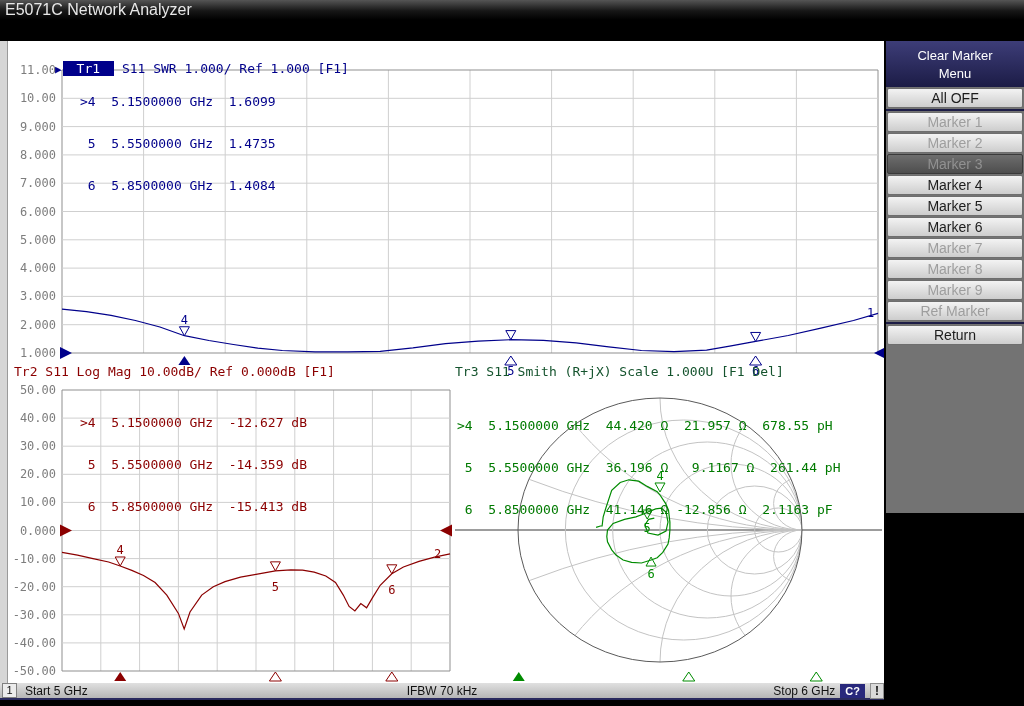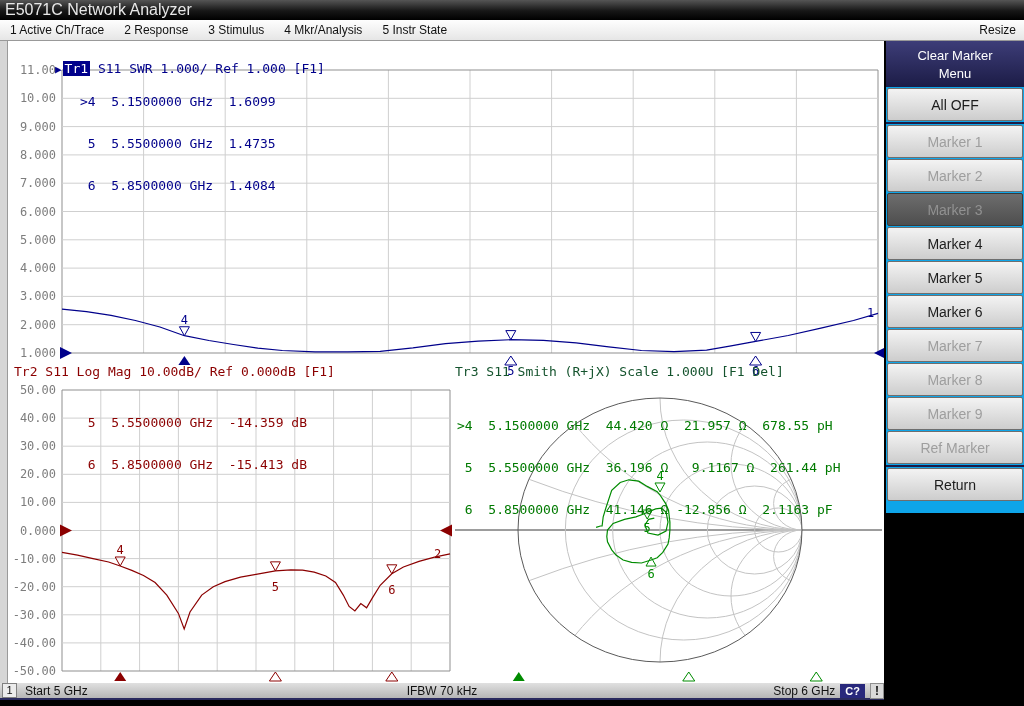--- a/index.html
+++ b/index.html
@@ -10,58 +10,50 @@
   .mitem{padding:0 10px;cursor:default;}
   .mresize{margin-left:auto;padding-right:8px;}
   .screen{position:absolute;left:0;top:41px;width:884px;height:642px;background:#fff;}
   .edge{position:absolute;left:0;top:0;width:8px;height:642px;background:#d6d6d6;border-right:1px solid #9a9a9a;box-sizing:border-box;}
   #plot{position:absolute;left:0;top:0;}
   svg text.tick{font:12px "DejaVu Sans Mono",monospace;fill:#7d7d7d;}
   svg text.tnum{font:12px "DejaVu Sans Mono",monospace;}
   .hdr{position:absolute;font:13px "DejaVu Sans Mono",monospace;white-space:pre;z-index:3;}
   .hdr1{left:8px;top:5px;color:#00008b;}
   .tr1arrow{color:#00008b;font-size:11px;margin-right:1px;}
-  .tr1badge{background:#00008b;color:#fff;padding:0 2px;}
+  .tr1badge{background:#00008b;color:#fff;padding:0 14px;}
   .hdr2{left:14px;top:323px;color:#8b0000;}
   .hdr3{left:455px;top:323px;color:#14532d;}
   .readout{position:absolute;font:13px "DejaVu Sans Mono",monospace;white-space:pre;line-height:14px;z-index:3;}
   .ro1{left:80px;top:26px;color:#00008b;}
   .ro2{left:80px;top:347px;color:#8b0000;}
   .ro3{left:457px;top:350px;color:#007a00;}
-  .sidebar{position:absolute;left:886px;top:41px;width:138px;height:472px;background:#0ea5e9;}
+  .sidebar{position:absolute;left:886px;top:41px;width:138px;height:472px;background:#737373;}
   .sk-header{height:46px;background:linear-gradient(#3d3d78,#1c1c46);color:#fff;font-size:13px;text-align:center;display:flex;flex-direction:column;justify-content:center;gap:3px;}
-  .sk{display:block;width:136px;height:33px;margin:1px;background:linear-gradient(#f3f3f3,#cdcdcd);border:1px solid #6e6e6e;border-radius:2px;font-family:"Liberation Sans",sans-serif;font-size:14px;color:#1c1c1c;box-sizing:border-box;padding:0;}
+  .sk{display:block;width:136px;height:20px;margin:1px;background:linear-gradient(#f3f3f3,#cdcdcd);border:1px solid #6e6e6e;border-radius:2px;font-family:"Liberation Sans",sans-serif;font-size:14px;color:#1c1c1c;box-sizing:border-box;padding:0;}
   .sk.disabled{color:#9e9e9e;}
   .sk.selected{background:linear-gradient(#6d6d6d,#4e4e4e);color:#919191;border-color:#3a3a3a;}
   .sk-sep{height:2px;background:#1c1c46;}
   .statusbar{position:absolute;left:0;top:683px;width:884px;height:17px;background:linear-gradient(#e0e0e0,#b6b6b6);border-bottom:2px solid #2a2a5e;display:flex;align-items:center;font-size:12px;color:#111;box-sizing:border-box;}
   .ch-box{border:1px solid #808080;background:#ececec;width:13px;height:13px;line-height:13px;text-align:center;margin-left:2px;font-size:11px;flex:0 0 auto;}
   .sb-start{margin-left:8px;}
   .sb-ifbw{position:absolute;left:50%;transform:translateX(-50%);}
   .sb-right{margin-left:auto;display:flex;align-items:center;gap:5px;}
   .cal-badge{background:#28287c;color:#fff;font-size:11px;font-weight:bold;padding:1px 5px;}
   .alert-box{border:1px solid #8f8f8f;background:#d9d9d9;padding:0 4px;font-weight:bold;}
 </style>
 </head>
 <body>
 
 <div class="window">
 
   <div class="titlebar">
     <span>E5071C Network Analyzer</span>
   </div>
 
-  <div class="menubar">
-    <span class="mitem">1 Active Ch/Trace</span>
-    <span class="mitem">2 Response</span>
-    <span class="mitem">3 Stimulus</span>
-    <span class="mitem">4 Mkr/Analysis</span>
-    <span class="mitem">5 Instr State</span>
-    <span class="mresize">Resize</span>
-  </div>
 
   <div class="screen">
     <div class="edge"></div>
     <svg id="plot" width="884" height="642">
         <g>
           <line x1="62" y1="29" x2="62" y2="312" stroke="#8f8f8f"></line>
           <line x1="143.6" y1="29" x2="143.6" y2="312" stroke="#cfcfcf"></line>
           <line x1="225.2" y1="29" x2="225.2" y2="312" stroke="#cfcfcf"></line>
           <line x1="306.8" y1="29" x2="306.8" y2="312" stroke="#cfcfcf"></line>
           <line x1="388.4" y1="29" x2="388.4" y2="312" stroke="#cfcfcf"></line>
@@ -195,20 +187,21 @@
       <span class="tr1arrow">▶</span><span class="tr1badge">Tr1</span><span> S11 SWR 1.000/ Ref 1.000 [F1]</span>
     </div>
     <div class="readout ro1">
       <div>&gt;4  5.1500000 GHz  1.6099</div>
       <div> 5  5.5500000 GHz  1.4735</div>
       <div> 6  5.8500000 GHz  1.4084</div>
     </div>
 
     <div class="hdr hdr2">Tr2 S11 Log Mag 10.00dB/ Ref 0.000dB [F1]</div>
     <div class="readout ro2">
+      <div>&gt;4  5.1500000 GHz  -12.627 dB</div>
       <div> 5  5.5500000 GHz  -14.359 dB</div>
       <div> 6  5.8500000 GHz  -15.413 dB</div>
     </div>
 
     <div class="hdr hdr3">Tr3 S11 Smith (R+jX) Scale 1.000U [F1 Del]</div>
     <div class="readout ro3">
       <div>&gt;4  5.1500000 GHz  44.420 Ω  21.957 Ω  678.55 pH</div>
       <div> 5  5.5500000 GHz  36.196 Ω   9.1167 Ω  261.44 pH</div>
       <div> 6  5.8500000 GHz  41.146 Ω -12.856 Ω  2.1163 pF</div>
     </div>

